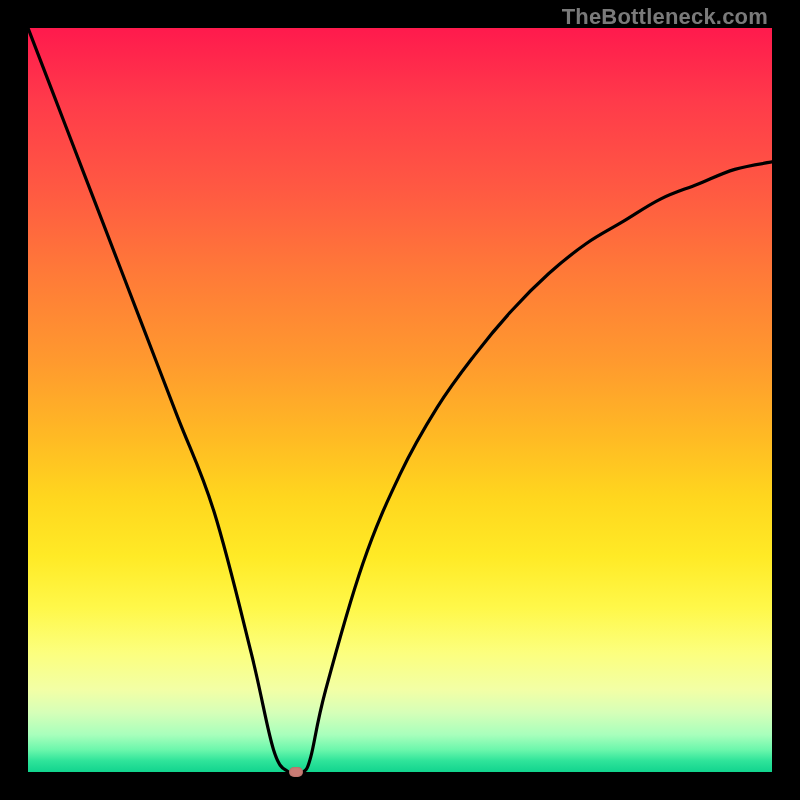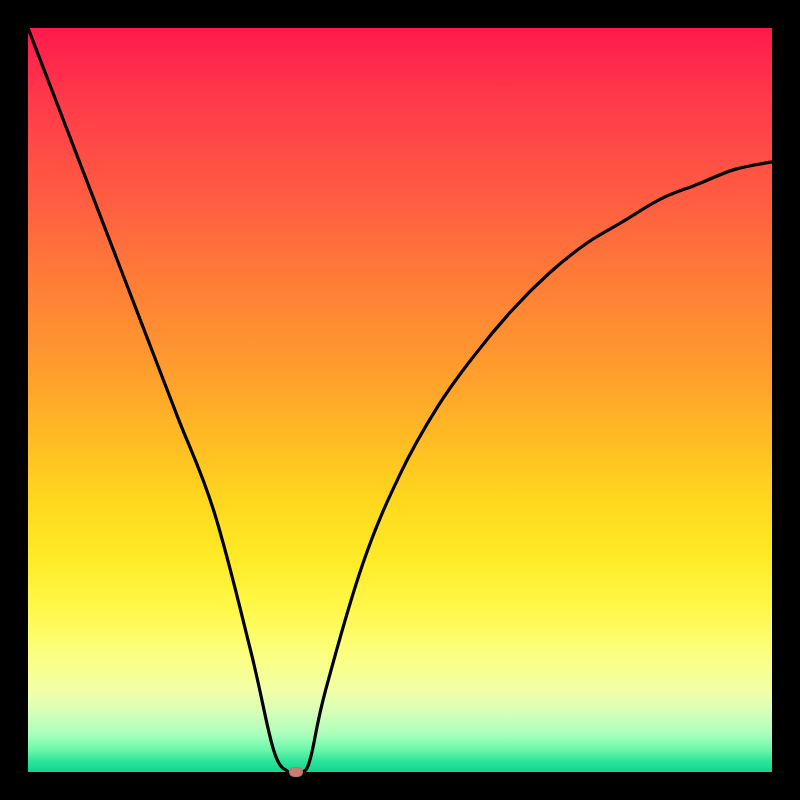--- a/index.html
+++ b/index.html
@@ -71,20 +71,21 @@
     border-radius: 5px;
     background: #c97b74;
     box-shadow: inset 0 0 2px rgba(0,0,0,0.2);
     transform: translate(-50%, -50%);
   }
 </style>
 </head>
 <body>
 
 <div class="frame">
+  <div class="watermark">TheBottleneck.com</div>
 
   <div class="plot">
     <svg class="curve" viewBox="0 0 744 744" preserveAspectRatio="none">
       <path id="curve-path" fill="none" stroke="#000" stroke-width="3.2" stroke-linecap="round" stroke-linejoin="round" d="M 0.00 0.00 C 6.70 17.41, 23.81 61.90, 37.20 96.72 C 50.59 131.54, 61.01 158.62, 74.40 193.44 C 87.79 228.26, 98.21 255.34, 111.60 290.16 C 124.99 324.98, 135.41 352.06, 148.80 386.88 C 162.19 421.70, 172.61 440.75, 186.00 483.60 C 199.39 526.45, 212.49 582.11, 223.20 624.96 C 233.91 667.81, 238.82 700.25, 245.52 721.68 C 252.22 743.11, 256.38 739.98, 260.40 744.00 C 264.42 748.02, 265.16 744.00, 267.84 744.00 C 270.52 744.00, 272.60 746.68, 275.28 744.00 C 277.96 741.32, 278.70 743.85, 282.72 729.12 C 286.74 714.39, 288.23 696.98, 297.60 662.16 C 306.97 627.34, 321.41 574.52, 334.80 535.68 C 348.19 496.84, 358.61 474.52, 372.00 446.40 C 385.39 418.28, 395.81 400.87, 409.20 379.44 C 422.59 358.01, 433.01 344.77, 446.40 327.36 C 459.79 309.95, 470.21 297.45, 483.60 282.72 C 496.99 267.99, 507.41 257.57, 520.80 245.52 C 534.19 233.47, 544.61 225.13, 558.00 215.76 C 571.39 206.39, 581.81 201.48, 595.20 193.44 C 608.59 185.40, 619.01 177.82, 632.40 171.12 C 645.79 164.42, 656.21 161.60, 669.60 156.24 C 682.99 150.88, 693.41 145.38, 706.80 141.36 C 720.19 137.34, 737.30 135.26, 744.00 133.92"></path>
     </svg>
     <div class="marker" id="min-marker" style="left: 267.84px; top: 744px;"></div>
   </div>
 </div>
 
 </body></html>

